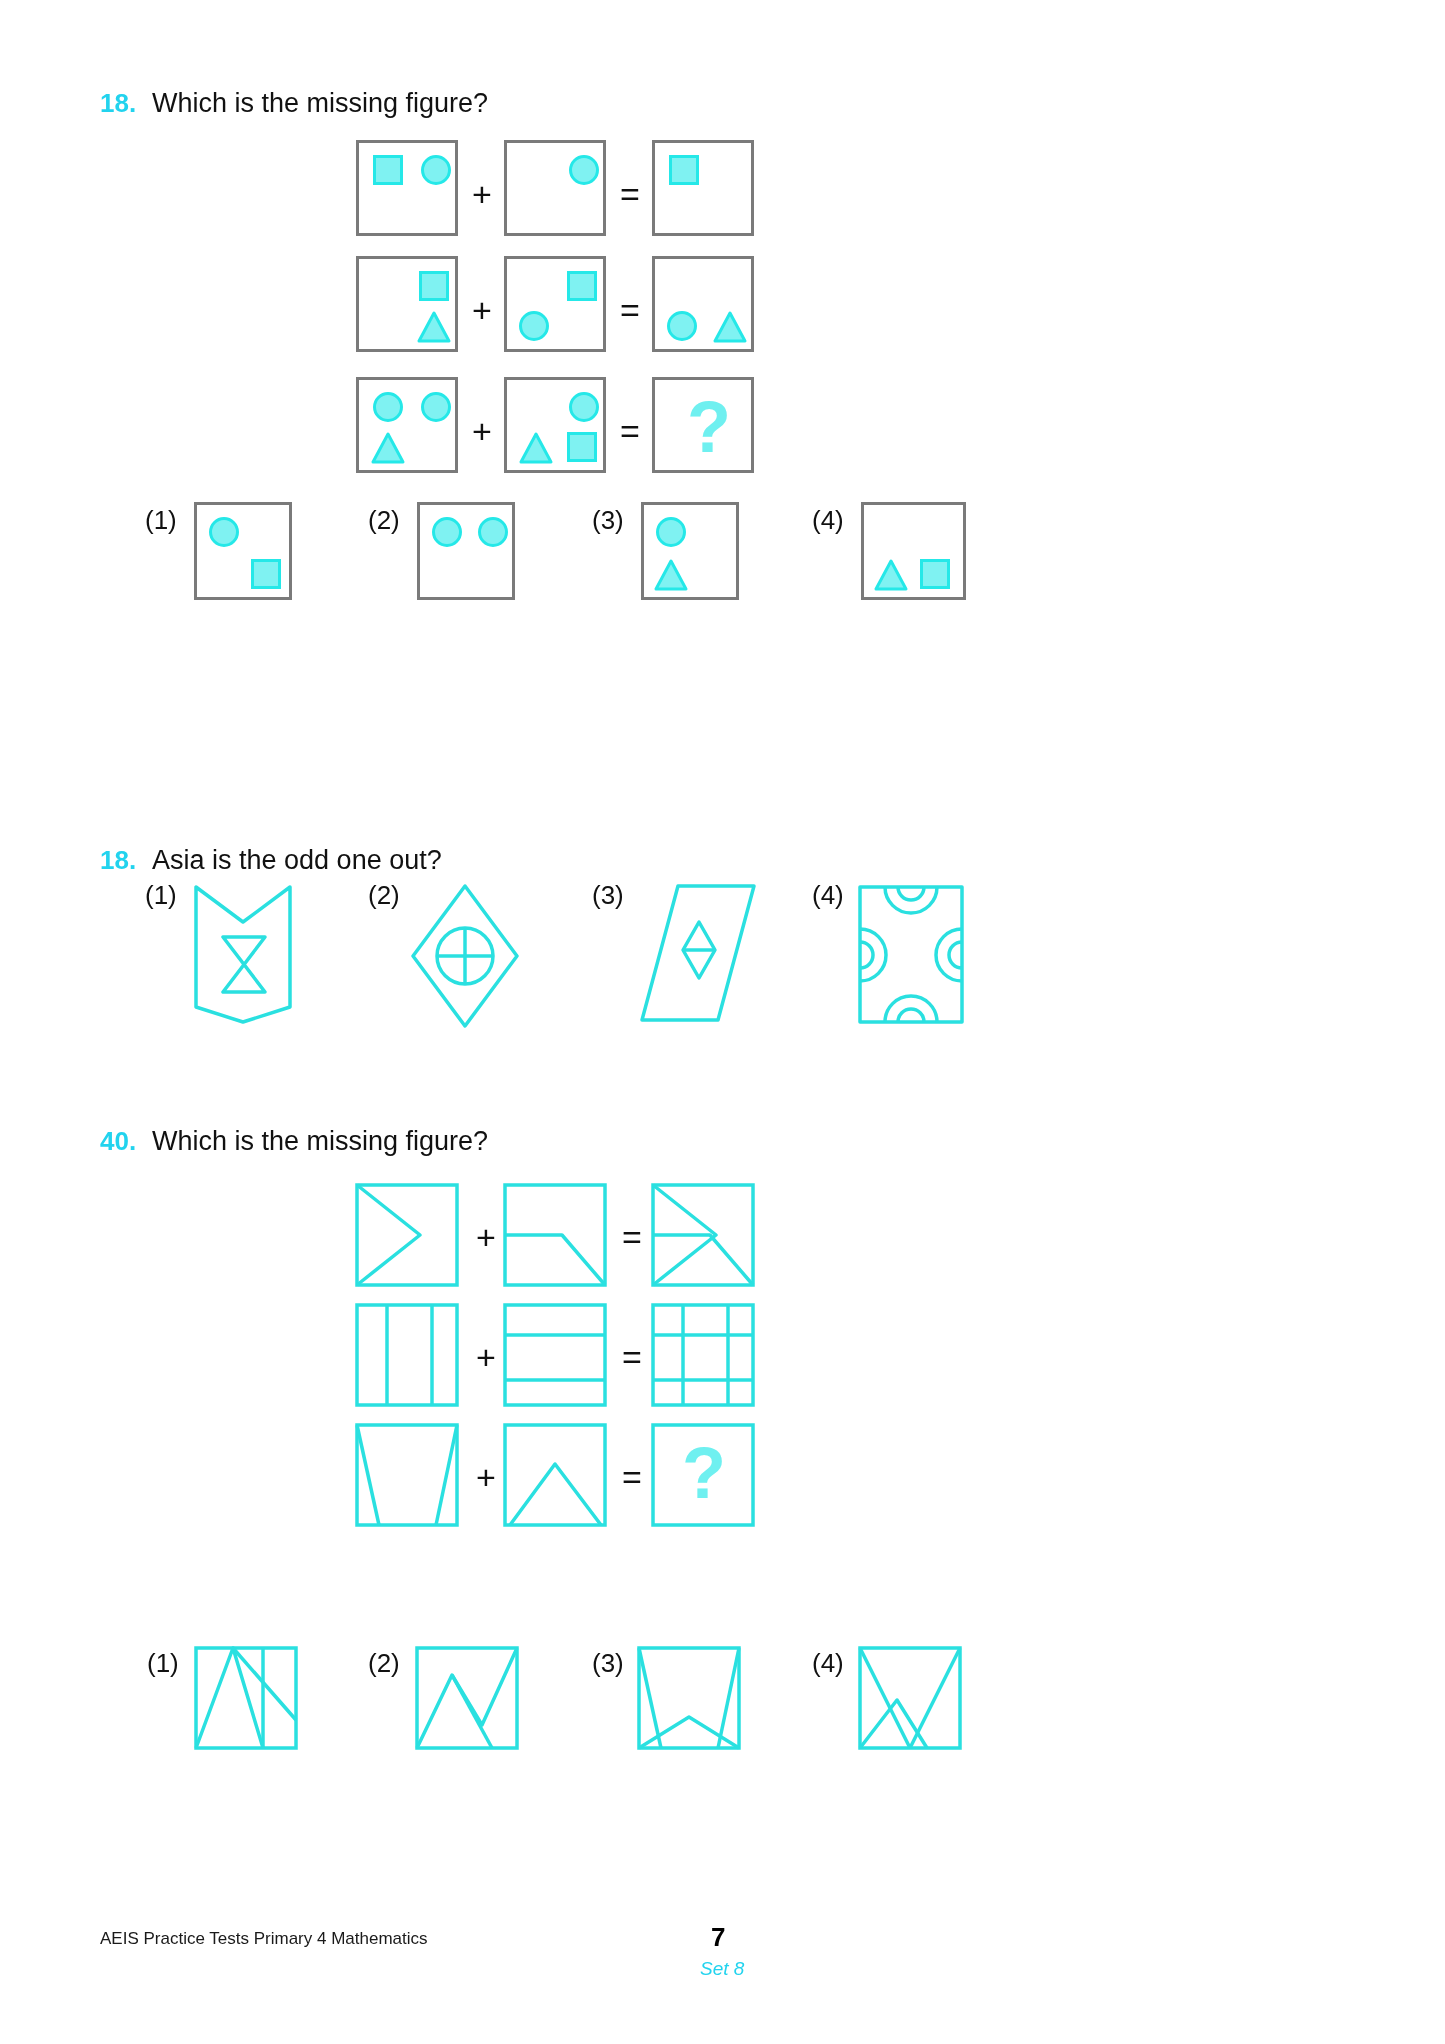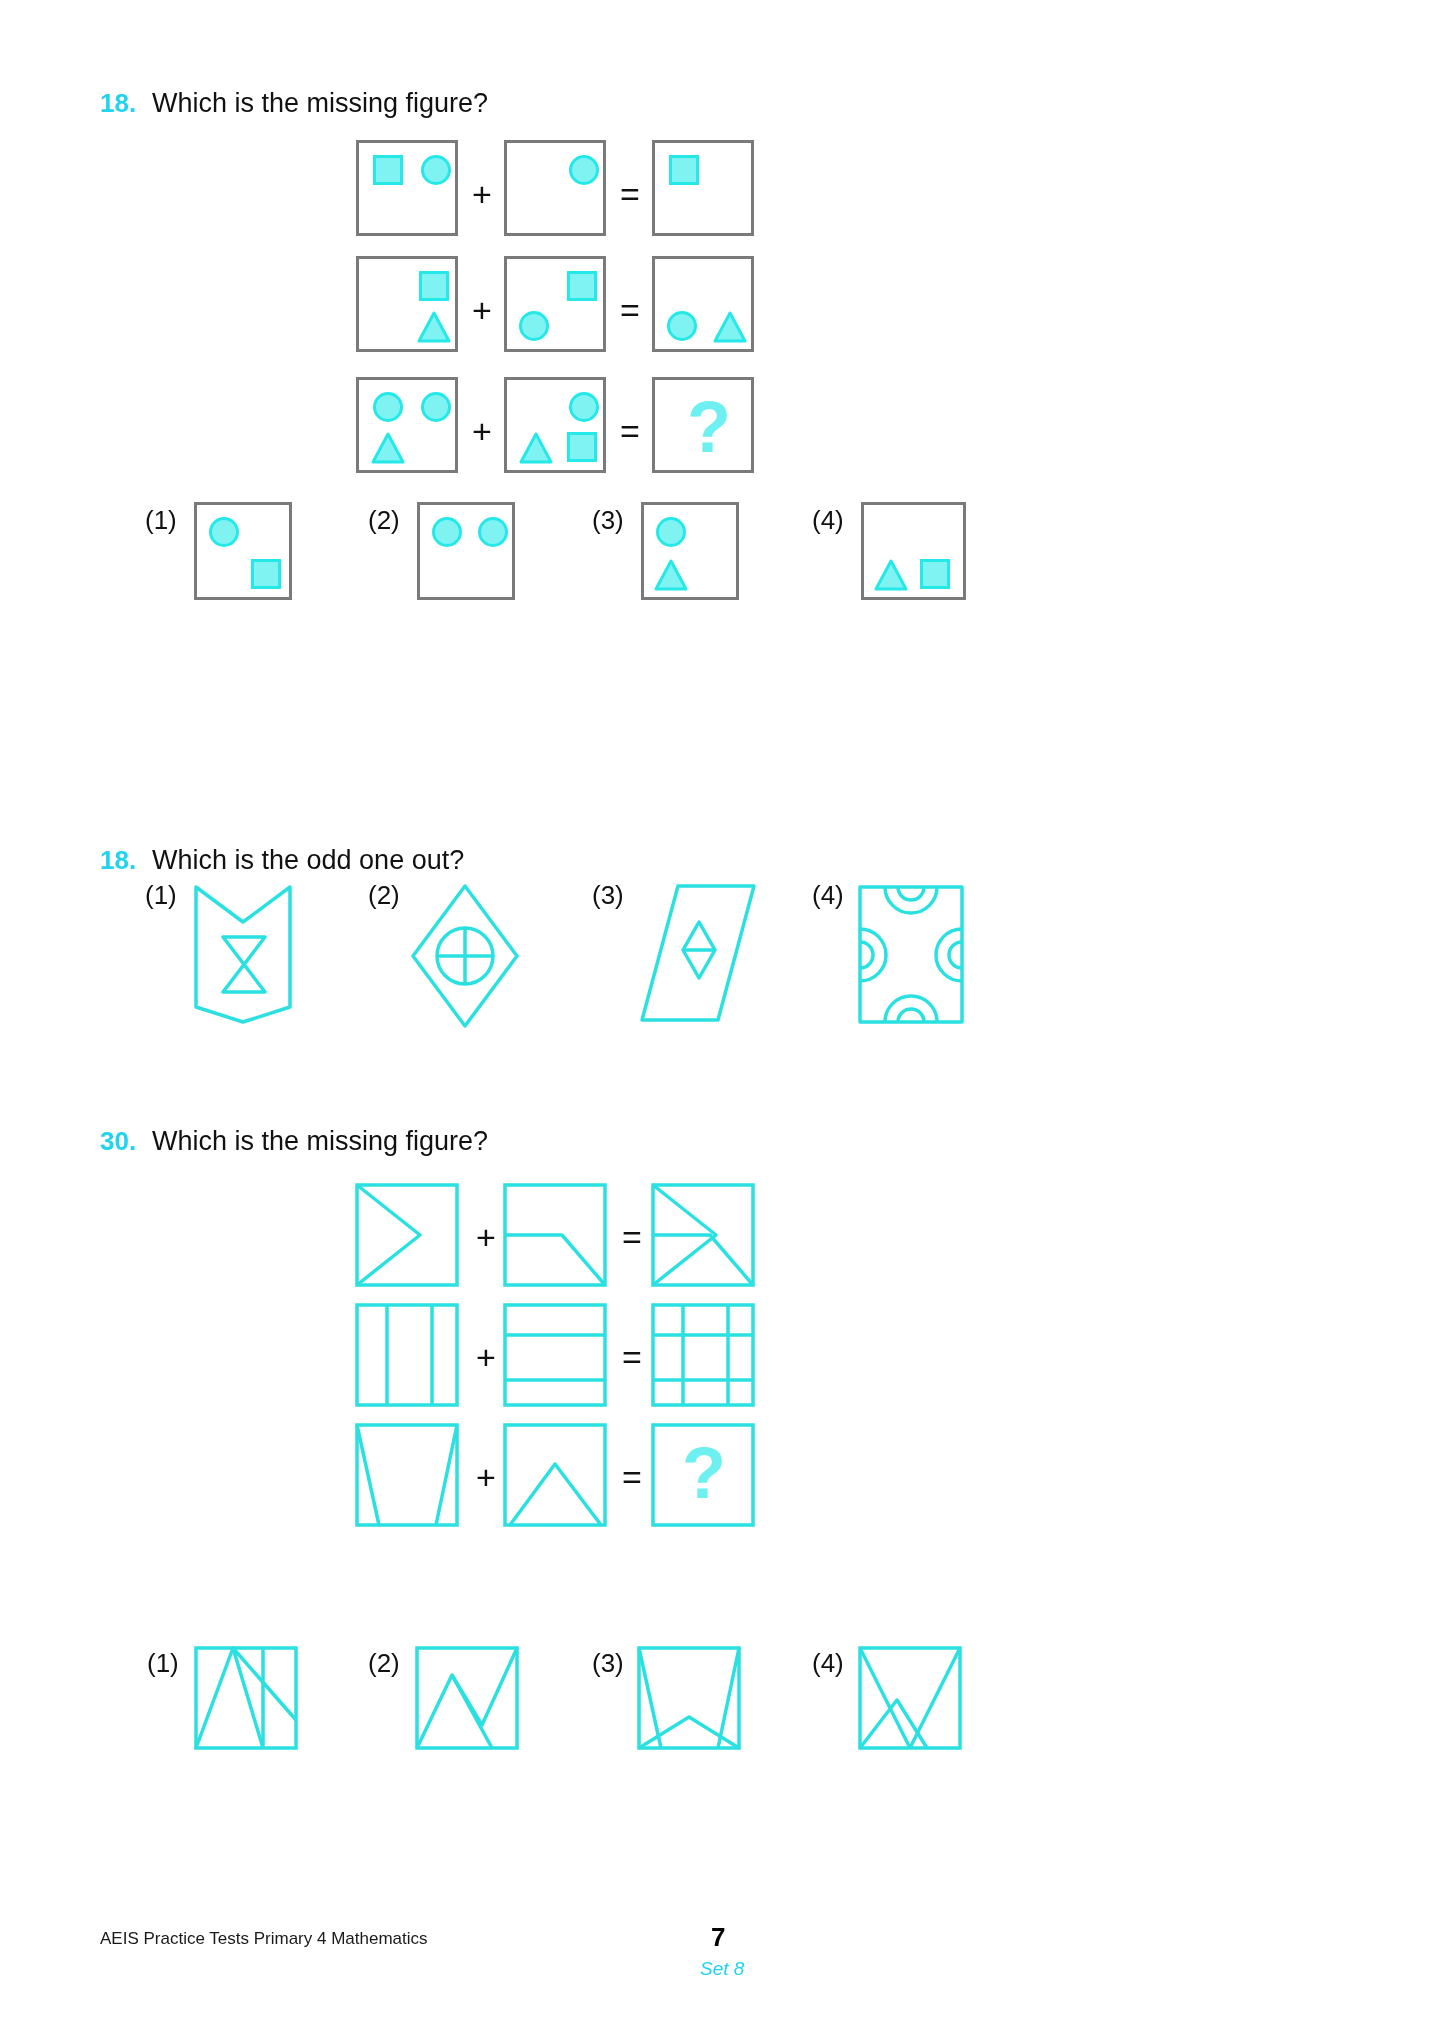--- a/index.html
+++ b/index.html
@@ -213,21 +213,21 @@
     <div class="tri" style="left:10px; top:54px;">
       <svg width="34" height="32" viewBox="0 0 34 32">
           <polygon points="17,2 32,30 2,30" fill="#7ff2f2" stroke="#25e8e8" stroke-width="3" stroke-linejoin="round"></polygon>
         </svg>
     </div>
     <div class="sq" style="left:56px; top:54px; width:30px; height:30px;"></div>
   </div>
 
   <div class="q-head" style="left:100px; top:845px;">
     <span class="q-num">18.</span>
-    <span class="q-text">Which is the odd one out?</span>
+    <span class="q-text">Asia is the odd one out?</span>
   </div>
 
   <div class="opt-label" style="left:145px; top:880px;">(1)</div>
   <div class="abs" style="left:188px; top:882px;">
     <svg width="110" height="145" viewBox="0 0 110 145">
       <polygon points="8,5 8,125 55,140 102,125 102,5 55,40" fill="none" stroke="#2ae0e0" stroke-width="3.5" stroke-linejoin="round"></polygon>
       <polygon points="35,55 77,55 35,110 77,110" fill="none" stroke="#2ae0e0" stroke-width="3.5" stroke-linejoin="round"></polygon>
     </svg>
   </div>
 
@@ -259,21 +259,21 @@
       <path d="M 30 140 A 26 26 0 0 1 82 140" fill="none" stroke="#2ae0e0" stroke-width="3.5"></path>
       <path d="M 43 140 A 13 13 0 0 1 69 140" fill="none" stroke="#2ae0e0" stroke-width="3.5"></path>
       <path d="M 5 47 A 26 26 0 0 1 5 99" fill="none" stroke="#2ae0e0" stroke-width="3.5"></path>
       <path d="M 5 60 A 13 13 0 0 1 5 86" fill="none" stroke="#2ae0e0" stroke-width="3.5"></path>
       <path d="M 107 47 A 26 26 0 0 0 107 99" fill="none" stroke="#2ae0e0" stroke-width="3.5"></path>
       <path d="M 107 60 A 13 13 0 0 0 107 86" fill="none" stroke="#2ae0e0" stroke-width="3.5"></path>
     </svg>
   </div>
 
   <div class="q-head" style="left:100px; top:1126px;">
-    <span class="q-num">30.</span>
+    <span class="q-num">40.</span>
     <span class="q-text">Which is the missing figure?</span>
   </div>
 
   <div class="abs" style="left:354px; top:1182px;">
     <svg width="106" height="106" viewBox="0 0 106 106">
       <rect x="3" y="3" width="100" height="100" fill="none" stroke="#2ae0e0" stroke-width="3.5"></rect>
       <polyline points="3,3 66,53 3,103" fill="none" stroke="#2ae0e0" stroke-width="3.5" stroke-linejoin="round"></polyline>
     </svg>
   </div>
   <div class="op" style="left:476px; top:1220px;">+</div>

